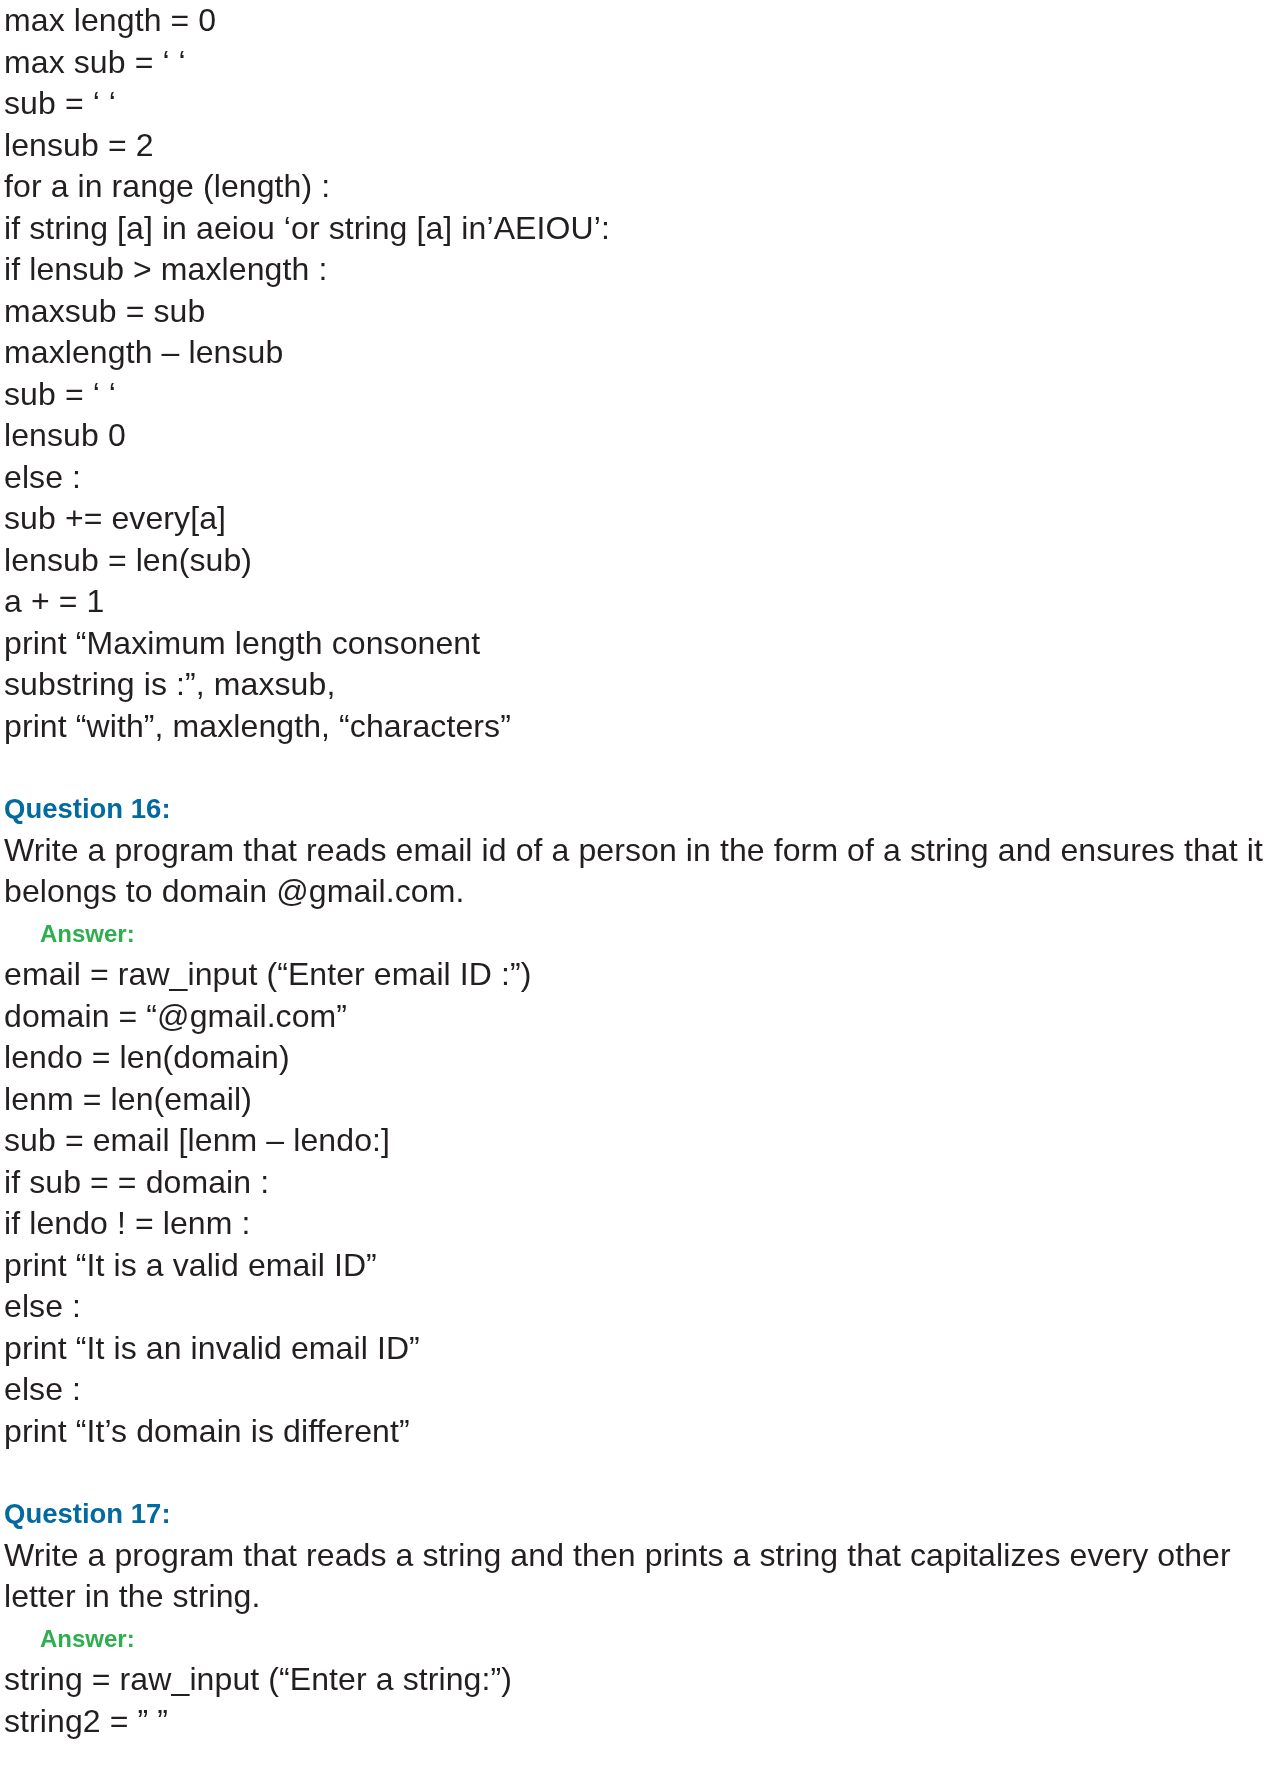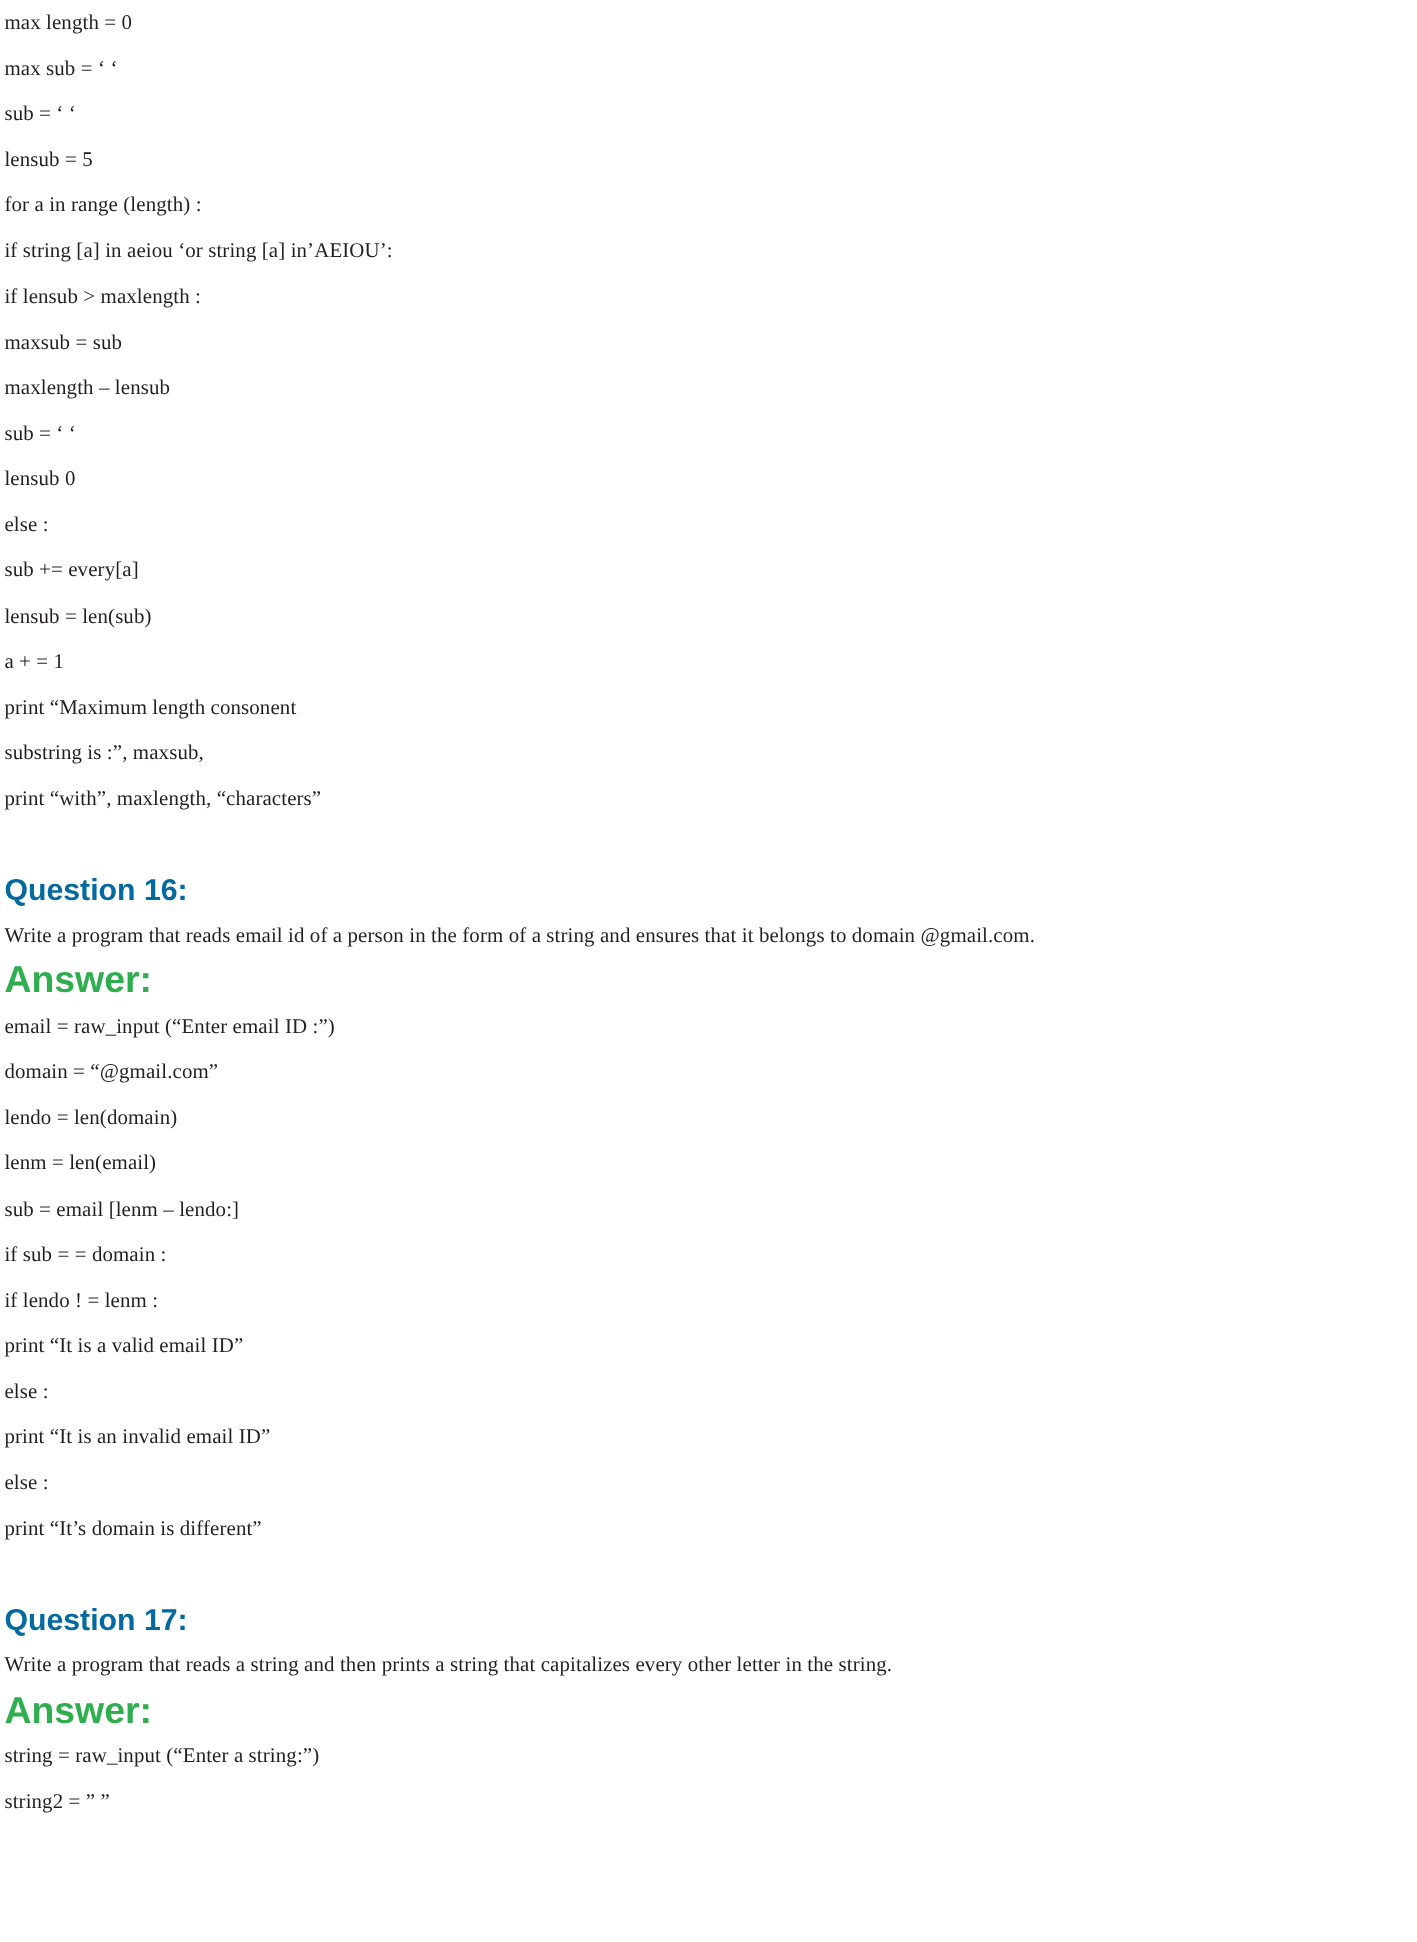--- a/index.html
+++ b/index.html
@@ -14,55 +14,55 @@
     color: #231f20;
   }
   .page {
     box-sizing: border-box;
     width: 1288px;
     min-height: 1765px;
     padding: 0px 18px 0 4px;
     background: #ffffff;
   }
   .line {
-    font-size: 19px;
+    font-size: 32px;
     line-height: 41.5px;
     letter-spacing: 0.1px;
     white-space: pre-wrap;
     color: #231f20;
-    font-family: Liberation Serif, serif;
   }
   .spacer {
     height: 41px;
   }
   .q-head {
     font-size: 27.5px;
     line-height: 41.5px;
     font-weight: bold;
     color: #0369a1;
   }
   .ans-head {
-    font-size: 34px;
+    font-size: 24px;
     line-height: 41.5px;
     font-weight: bold;
     color: #2eae4e;
+    margin-left: 36px;
   }
   .block {
     display: block;
   }
 </style>
 </head>
 <body>
 
 <div class="page">
   <div id="content">
       <div class="line block">max length = 0</div>
       <div class="line block">max sub = ‘ ‘</div>
       <div class="line block">sub = ‘ ‘</div>
-      <div class="line block">lensub = 5</div>
+      <div class="line block">lensub = 2</div>
       <div class="line block">for a in range (length) :</div>
       <div class="line block">if string [a] in aeiou ‘or string [a] in’AEIOU’:</div>
       <div class="line block">if lensub &gt; maxlength :</div>
       <div class="line block">maxsub = sub</div>
       <div class="line block">maxlength – lensub</div>
       <div class="line block">sub = ‘ ‘</div>
       <div class="line block">lensub 0</div>
       <div class="line block">else :</div>
       <div class="line block">sub += every[a]</div>
       <div class="line block">lensub = len(sub)</div>

